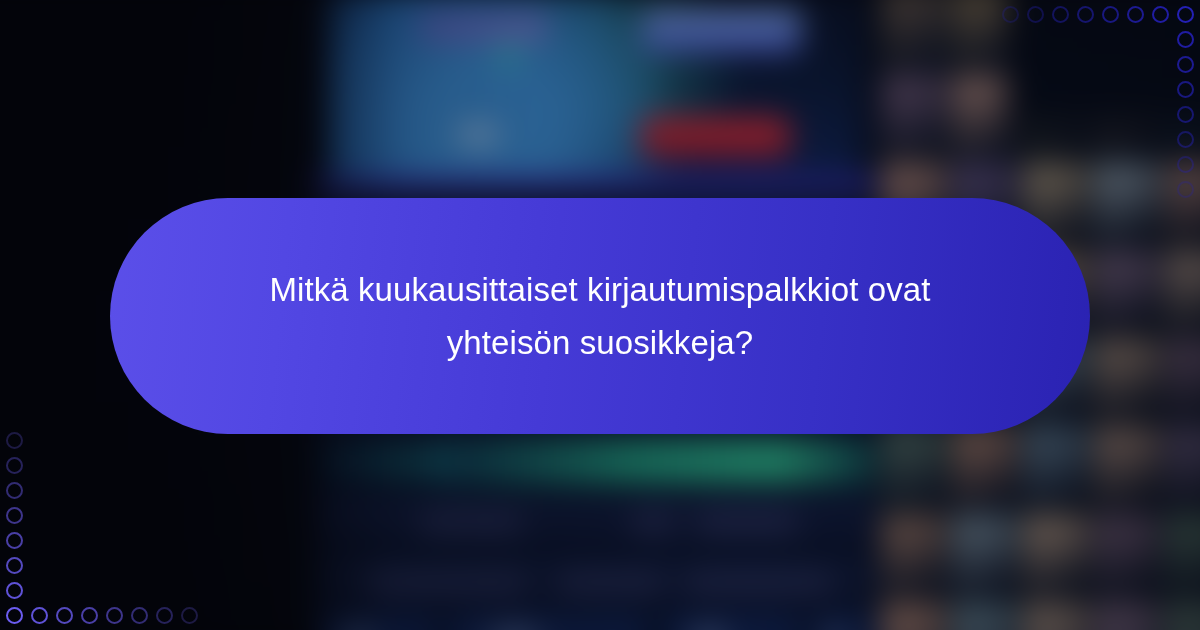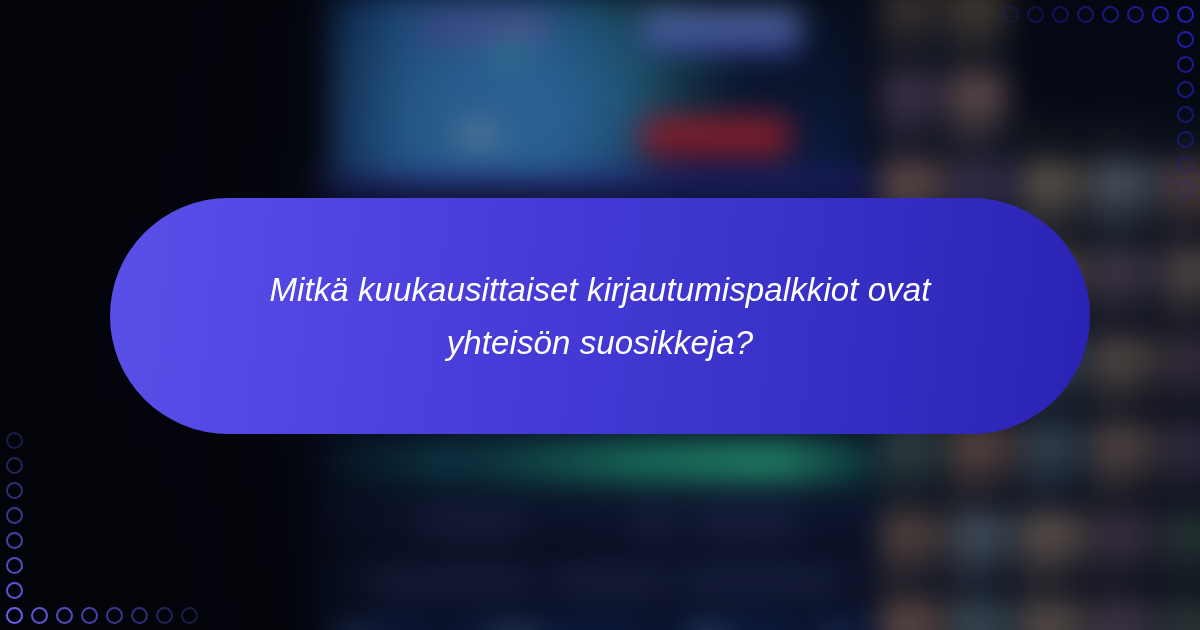--- a/index.html
+++ b/index.html
@@ -166,21 +166,20 @@
     text-align:center;
     padding:0 70px;
   }
   #pill-text {
     color:#ffffff;
     font-size:33px;
     line-height:1.62;
     font-weight:400;
     letter-spacing:.1px;
     max-width:760px;
-    font-style:italic;
   }
 </style>
 </head>
 <body>
 
 <div id="stage">
 
   <div class="bg-layer">
     <div class="bg-base"></div>
     <div class="bg-sidebar"></div>

